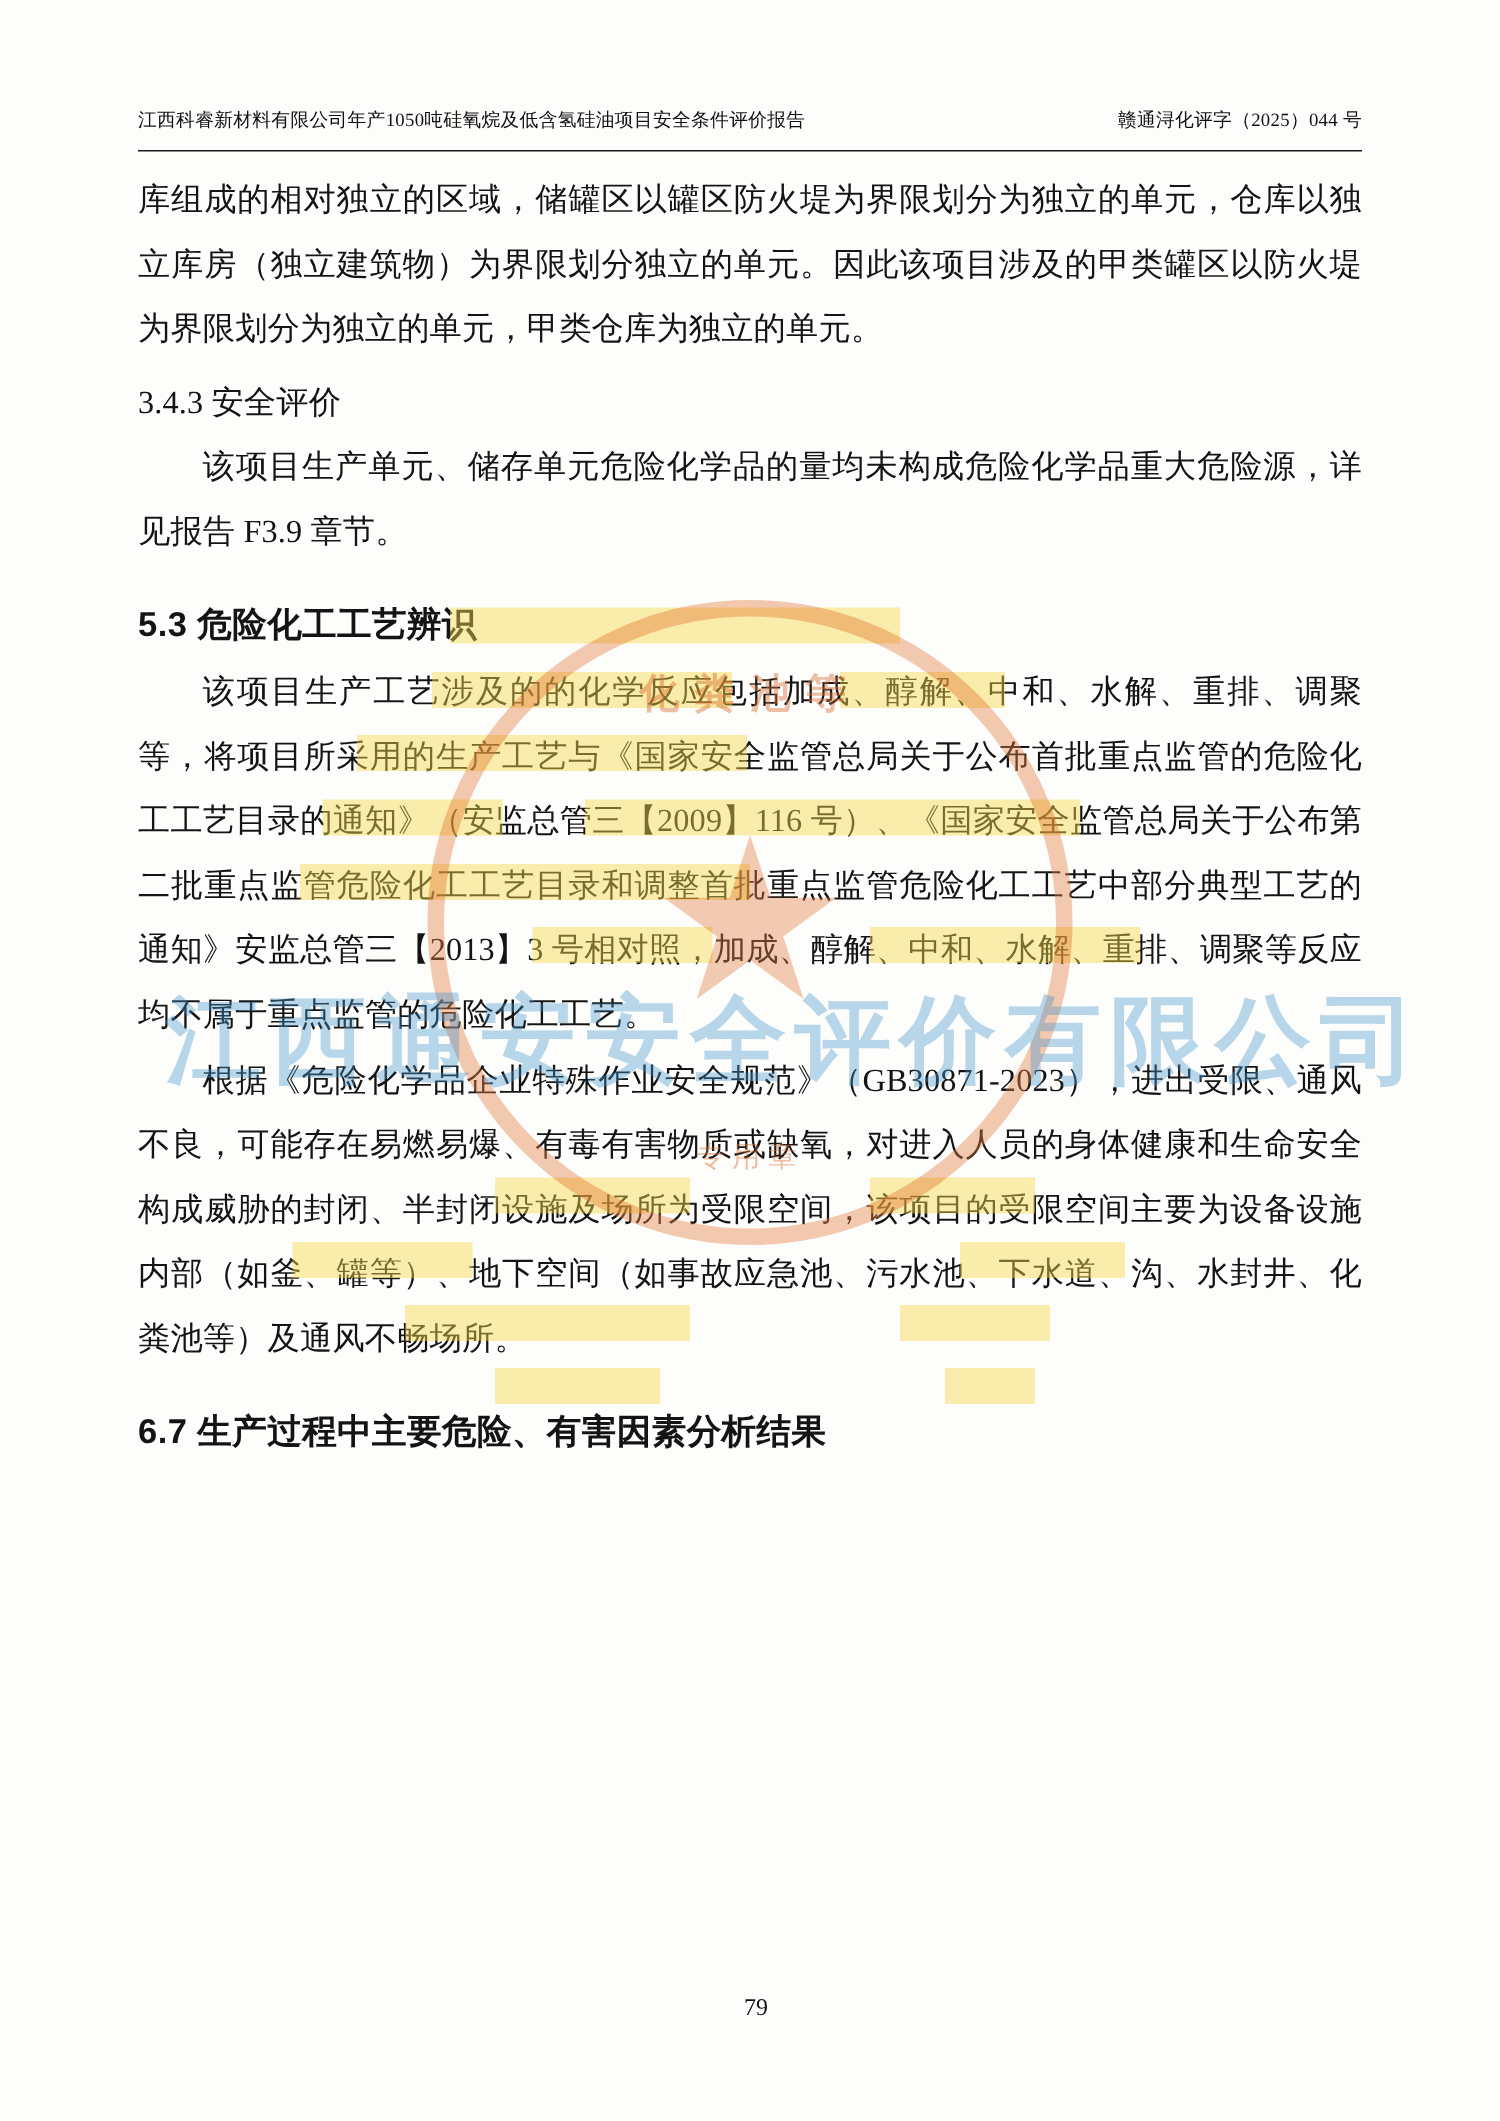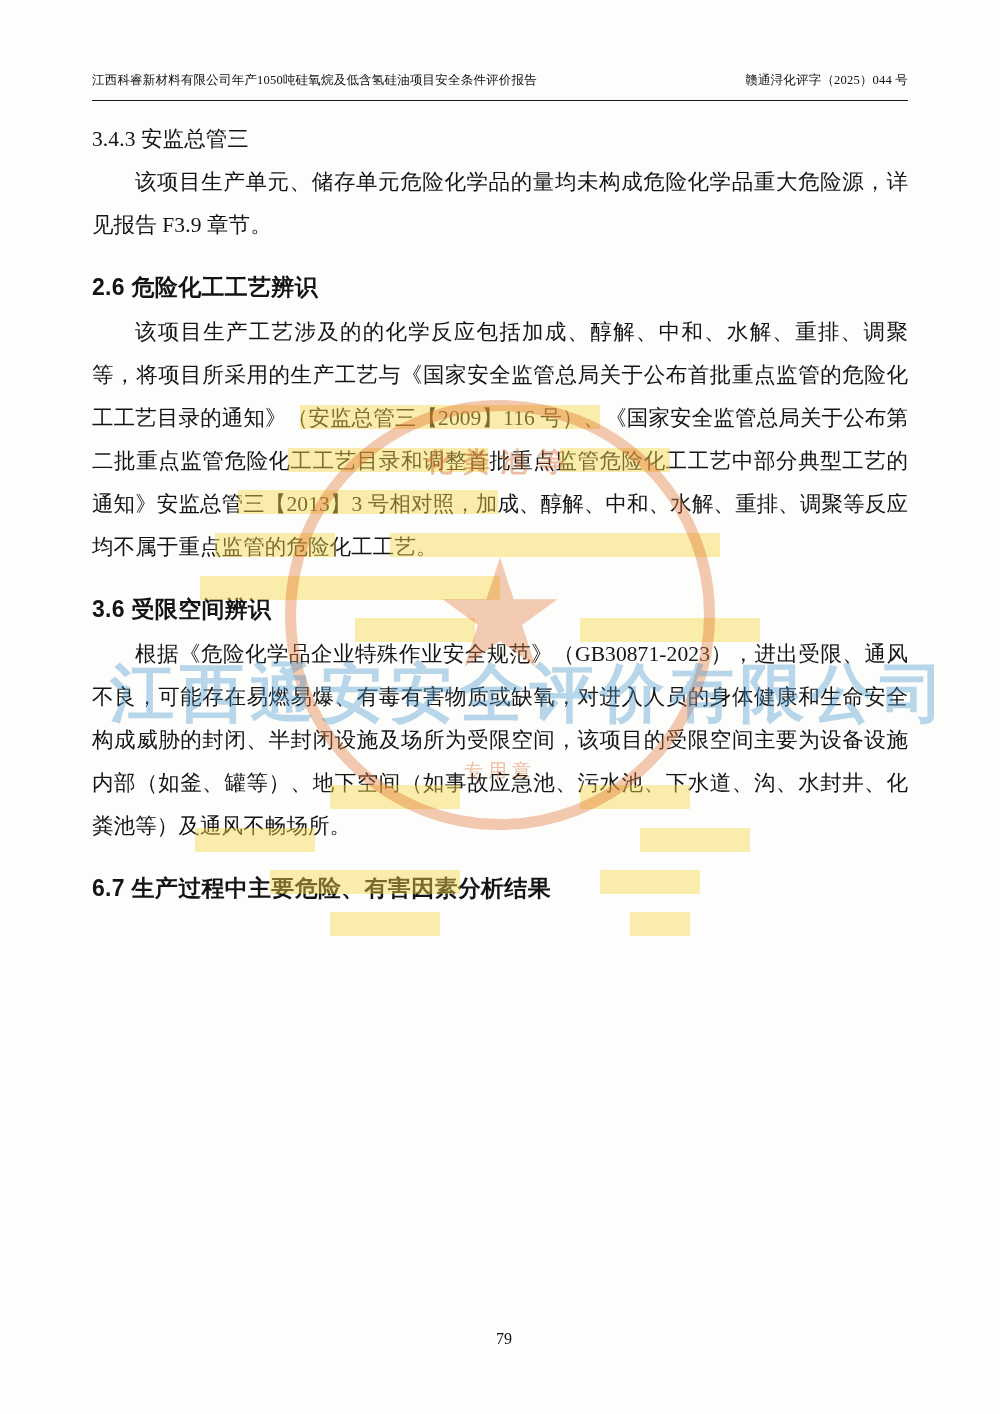--- a/index.html
+++ b/index.html
@@ -161,25 +161,25 @@
 
 <div class="page">
 
   <div class="header">
     <div class="header-left">江西科睿新材料有限公司年产1050吨硅氧烷及低含氢硅油项目安全条件评价报告</div>
     <div class="header-right">赣通浔化评字（2025）044 号</div>
   </div>
   <div class="header-rule"></div>
 
   <div class="content">
-    <h3 class="sub">3.4.3 安监总管三</h3>
+    <p class="body">库组成的相对独立的区域，储罐区以罐区防火堤为界限划分为独立的单元，仓库以独立库房（独立建筑物）为界限划分独立的单元。因此该项目涉及的甲类罐区以防火堤为界限划分为独立的单元，甲类仓库为独立的单元。</p>
+    <h3 class="sub">3.4.3 安全评价</h3>
     <p class="body indent">该项目生产单元、储存单元危险化学品的量均未构成危险化学品重大危险源，详见报告 F3.9 章节。</p>
-    <h2 class="sec">2.6 危险化工工艺辨识</h2>
+    <h2 class="sec">5.3 危险化工工艺辨识</h2>
     <p class="body indent">该项目生产工艺涉及的的化学反应包括加成、醇解、中和、水解、重排、调聚等，将项目所采用的生产工艺与《国家安全监管总局关于公布首批重点监管的危险化工工艺目录的通知》（安监总管三【2009】116 号）、《国家安全监管总局关于公布第二批重点监管危险化工工艺目录和调整首批重点监管危险化工工艺中部分典型工艺的通知》安监总管三【2013】3 号相对照，加成、醇解、中和、水解、重排、调聚等反应均不属于重点监管的危险化工工艺。</p>
-    <h2 class="sec">3.6 受限空间辨识</h2>
     <p class="body indent">根据《危险化学品企业特殊作业安全规范》（GB30871-2023），进出受限、通风不良，可能存在易燃易爆、有毒有害物质或缺氧，对进入人员的身体健康和生命安全构成威胁的封闭、半封闭设施及场所为受限空间，该项目的受限空间主要为设备设施内部（如釜、罐等）、地下空间（如事故应急池、污水池、下水道、沟、水封井、化粪池等）及通风不畅场所。</p>
     <h2 class="sec">6.7 生产过程中主要危险、有害因素分析结果</h2>
   </div>
 
   <div class="watermark">
     <div class="wm-stamp">
       <div class="wm-ring"></div>
       <div class="wm-arc-top">化粪池等</div>
       <div class="wm-star">★</div>
       <div class="wm-arc-bottom">专用章</div>

